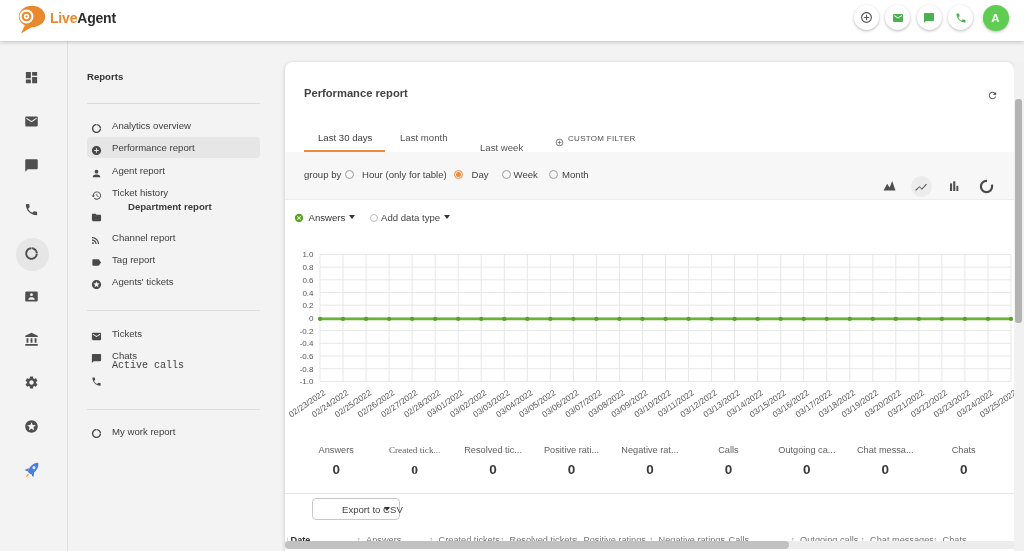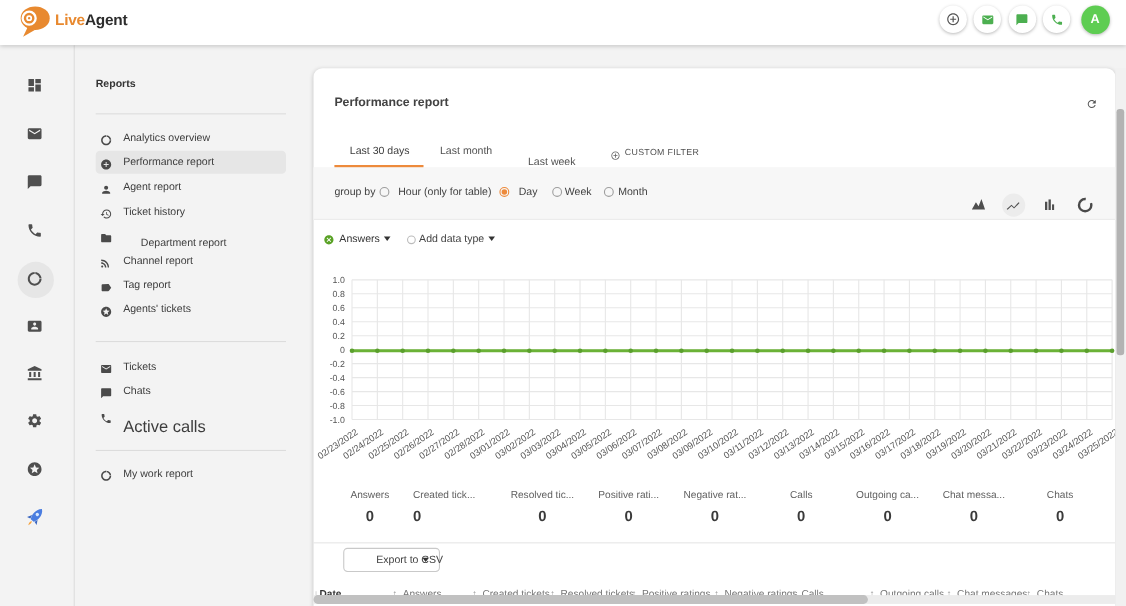--- a/index.html
+++ b/index.html
@@ -87,21 +87,21 @@
       <path d="M12 12c2.21 0 4-1.79 4-4s-1.79-4-4-4-4 1.79-4 4 1.79 4 4 4zm0 2c-2.67 0-8 1.34-8 4v2h16v-2c0-2.66-5.33-4-8-4z" fill="#4a4a4a"></path>
     </svg></div>
 <div style="position:absolute;left:112px;top:164.70000000000002px;font-size:9.6px;color:#3c3c3c;font-weight:normal;white-space:nowrap;line-height:11.0px;">Agent report</div>
 <div style="position:absolute;left:91px;top:187px;width:11px;height:11px;"><svg width="11" height="11" viewBox="0 0 24 24">
       <path d="M13 3c-4.97 0-9 4.03-9 9H1l3.89 3.89.07.14L9 12H6c0-3.87 3.13-7 7-7s7 3.13 7 7-3.13 7-7 7c-1.93 0-3.68-.79-4.94-2.06l-1.42 1.42C8.27 19.99 10.51 21 13 21c4.97 0 9-4.03 9-9s-4.03-9-9-9zm-1 5v5l4.28 2.54.72-1.21-3.5-2.08V8H12z" fill="#4a4a4a"></path>
     </svg></div>
 <div style="position:absolute;left:112px;top:187.00000000000003px;font-size:9.6px;color:#3c3c3c;font-weight:normal;white-space:nowrap;line-height:11.0px;">Ticket history</div>
 <div style="position:absolute;left:91px;top:209px;width:11px;height:11px;"><svg width="11" height="11" viewBox="0 0 24 24">
       <path d="M10 4H4c-1.1 0-1.99.9-1.99 2L2 18c0 1.1.9 2 2 2h16c1.1 0 2-.9 2-2V8c0-1.1-.9-2-2-2h-8l-2-2z" fill="#4a4a4a"></path>
     </svg></div>
-<div style="position:absolute;left:112px;top:216px;font-size:9.6px;color:#3c3c3c;font-weight:normal;white-space:nowrap;line-height:11.0px;padding-left:16px;">Department report</div>
+<div style="position:absolute;left:112px;top:201px;font-size:9.6px;color:#3c3c3c;font-weight:bold;white-space:nowrap;line-height:11.0px;padding-left:16px;">Department report</div>
 <div style="position:absolute;left:91px;top:232px;width:11px;height:11px;"><svg width="11" height="11" viewBox="0 0 24 24">
       <path d="M6.18 17.82c0 1.1-.9 2-2 2s-2-.9-2-2 .9-2 2-2 2 .9 2 2zM2.18 9.64v2.73c4.11 0 7.45 3.34 7.45 7.45h2.73c0-5.63-4.55-10.18-10.18-10.18zm0-5.46v2.73c7.11 0 12.91 5.8 12.91 12.91h2.73c0-8.63-7.01-15.64-15.64-15.64z" fill="#4a4a4a"></path>
     </svg></div>
 <div style="position:absolute;left:112px;top:231.60000000000005px;font-size:9.6px;color:#3c3c3c;font-weight:normal;white-space:nowrap;line-height:11.0px;">Channel report</div>
 <div style="position:absolute;left:91px;top:254px;width:11px;height:11px;"><svg width="11" height="11" viewBox="0 0 24 24">
       <path d="M17.63 5.84C17.27 5.33 16.67 5 16 5L5 5.01C3.9 5.01 3 5.9 3 7v10c0 1.1.9 1.99 2 1.99L16 19c.67 0 1.27-.33 1.63-.84L22 12l-4.37-6.16z" fill="#4a4a4a"></path>
     </svg></div>
 <div style="position:absolute;left:112px;top:253.90000000000006px;font-size:9.6px;color:#3c3c3c;font-weight:normal;white-space:nowrap;line-height:11.0px;">Tag report</div>
 <div style="position:absolute;left:91px;top:276px;width:11px;height:11px;"><svg width="11" height="11" viewBox="0 0 24 24">
       <path d="M12 2C6.47 2 2 6.47 2 12s4.47 10 10 10 10-4.47 10-10S17.53 2 12 2zm4.24 16L12 15.45 7.77 18l1.12-4.81-3.73-3.23 4.92-.42L12 5l1.92 4.53 4.92.42-3.73 3.23L16.24 18z" fill="#4a4a4a"></path>
@@ -112,21 +112,21 @@
       <path d="M20 4H4c-1.1 0-1.99.9-1.99 2L2 18c0 1.1.9 2 2 2h16c1.1 0 2-.9 2-2V6c0-1.1-.9-2-2-2zm0 4l-8 5-8-5V6l8 5 8-5v2z" fill="#4a4a4a"></path>
     </svg></div>
 <div style="position:absolute;left:112px;top:328.1px;font-size:9.6px;color:#3c3c3c;font-weight:normal;white-space:nowrap;line-height:11.0px;">Tickets</div>
 <div style="position:absolute;left:91px;top:350px;width:11px;height:11px;"><svg width="11" height="11" viewBox="0 0 24 24">
       <path d="M20 2H4c-1.1 0-1.99.9-1.99 2L2 22l4-4h14c1.1 0 2-.9 2-2V4c0-1.1-.9-2-2-2z" fill="#4a4a4a"></path>
     </svg></div>
 <div style="position:absolute;left:112px;top:350.40000000000003px;font-size:9.6px;color:#3c3c3c;font-weight:normal;white-space:nowrap;line-height:11.0px;">Chats</div>
 <div style="position:absolute;left:91px;top:373px;width:11px;height:11px;"><svg width="11" height="11" viewBox="0 0 24 24">
       <path d="M6.62 10.79c1.44 2.83 3.76 5.14 6.59 6.59l2.2-2.2c.27-.27.67-.36 1.02-.24 1.12.37 2.33.57 3.57.57.55 0 1 .45 1 1V20c0 .55-.45 1-1 1-9.39 0-17-7.61-17-17 0-.55.45-1 1-1h3.5c.55 0 1 .45 1 1 0 1.25.2 2.45.57 3.57.11.35.03.74-.25 1.02l-2.2 2.2z" fill="#4a4a4a"></path>
     </svg></div>
-<div style="position:absolute;left:112px;top:383px;font-size:15px;color:#3c3c3c;font-weight:normal;white-space:nowrap;line-height:11.0px;">Active calls</div>
+<div style="position:absolute;left:112px;top:360px;font-size:10px;color:#3c3c3c;font-weight:normal;white-space:nowrap;line-height:11.0px;font-family:Liberation Mono, monospace;">Active calls</div>
 <div style="position:absolute;left:87px;top:409px;width:173px;height:1px;background:#dcdcdc;"></div>
 <div style="position:absolute;left:91px;top:425px;width:11px;height:11px;"><svg width="11" height="11" viewBox="0 0 24 24">
       <path d="M12 2C6.48 2 2 6.48 2 12s4.48 10 10 10 10-4.48 10-10h-3c0 3.87-3.13 7-7 7s-7-3.13-7-7 3.13-7 7-7V2z M13 2v3c3.07.46 5.54 2.93 6 6h3c-.49-4.72-4.28-8.51-9-9z" fill="#4a4a4a"></path>
     </svg></div>
 <div style="position:absolute;left:112px;top:425.6px;font-size:9.6px;color:#3c3c3c;font-weight:normal;white-space:nowrap;line-height:11.0px;">My work report</div>
 <div style="position:absolute;left:285px;top:62px;width:729px;height:489px;background:#fff;border-radius:8px 8px 0 0;box-shadow:0 1px 4px rgba(0,0,0,0.18);"></div>
 <div style="position:absolute;left:304px;top:87.2px;font-size:11.2px;color:#424242;font-weight:bold;white-space:nowrap;line-height:12.9px;">Performance report</div>
 <div style="position:absolute;left:987px;top:87px;width:11px;height:11px;"><svg width="11" height="11" viewBox="0 0 24 24">
       <path d="M17.65 6.35C16.2 4.9 14.21 4 12 4c-4.42 0-7.99 3.58-7.99 8s3.57 8 7.99 8c3.73 0 6.84-2.55 7.73-6h-2.08c-.82 2.33-3.04 4-5.65 4-3.31 0-6-2.69-6-6s2.69-6 6-6c1.66 0 3.14.69 4.22 1.78L13 11h7V4l-2.35 2.35z" fill="#555"></path>
     </svg></div>
@@ -288,21 +288,21 @@
       <text text-anchor="end" font-size="8.4" fill="#545454" font-family="Liberation Sans, sans-serif" transform="translate(662.90,156.2) rotate(-34)">03/22/2022</text>
       <text text-anchor="end" font-size="8.4" fill="#545454" font-family="Liberation Sans, sans-serif" transform="translate(685.93,156.2) rotate(-34)">03/23/2022</text>
       <text text-anchor="end" font-size="8.4" fill="#545454" font-family="Liberation Sans, sans-serif" transform="translate(708.97,156.2) rotate(-34)">03/24/2022</text>
       <text text-anchor="end" font-size="8.4" fill="#545454" font-family="Liberation Sans, sans-serif" transform="translate(732.00,156.2) rotate(-34)">03/25/2022</text>
     </svg></div>
 <div style="position:absolute;left:297px;top:445px;width:706px;display:flex;">
     <div style="flex:1;text-align:center;">
       <div style="font-size:9.2px;color:#606060;white-space:nowrap;line-height:11px;">Answers</div>
       <div style="font-size:13.5px;font-weight:bold;color:#3a3a3a;margin-top:6px;line-height:15px;">0</div>
     </div>
-    <div style="flex:1;text-align:left;">
+    <div style="flex:1;text-align:center;font-family:Liberation Serif, serif;">
       <div style="font-size:9.2px;color:#606060;white-space:nowrap;line-height:11px;">Created tick...</div>
       <div style="font-size:13.5px;font-weight:bold;color:#3a3a3a;margin-top:6px;line-height:15px;">0</div>
     </div>
     <div style="flex:1;text-align:center;">
       <div style="font-size:9.2px;color:#606060;white-space:nowrap;line-height:11px;">Resolved tic...</div>
       <div style="font-size:13.5px;font-weight:bold;color:#3a3a3a;margin-top:6px;line-height:15px;">0</div>
     </div>
     <div style="flex:1;text-align:center;">
       <div style="font-size:9.2px;color:#606060;white-space:nowrap;line-height:11px;">Positive rati...</div>
       <div style="font-size:13.5px;font-weight:bold;color:#3a3a3a;margin-top:6px;line-height:15px;">0</div>

